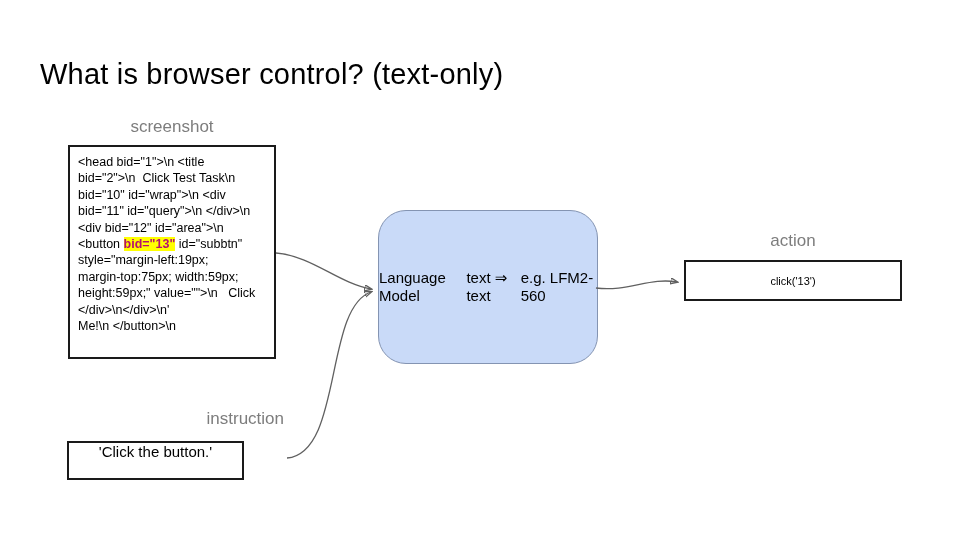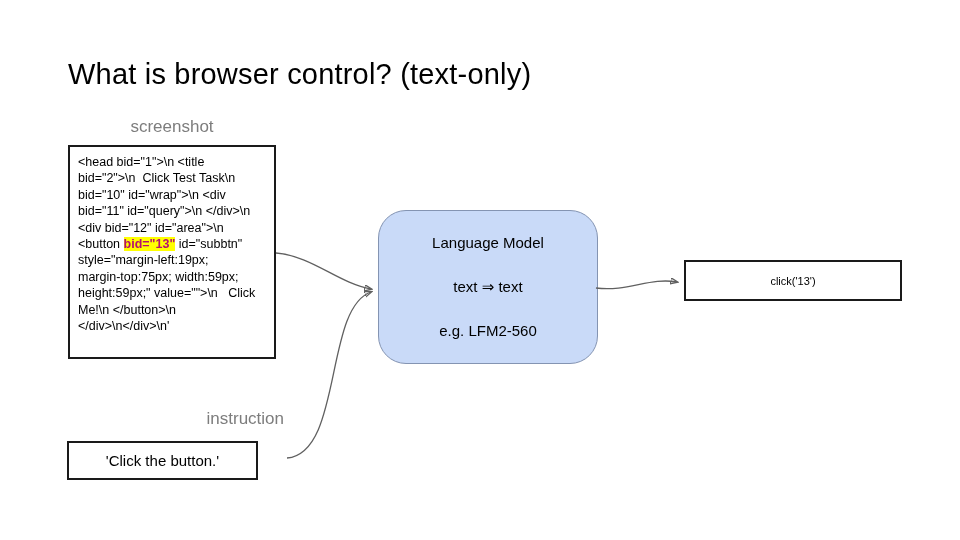--- a/index.html
+++ b/index.html
@@ -4,21 +4,21 @@
 <style>
   * { margin: 0; padding: 0; box-sizing: border-box; }
   html, body { width: 960px; height: 540px; background: #ffffff; overflow: hidden; }
   body { font-family: "Liberation Sans", sans-serif; position: relative; }
 
   .slide { position: absolute; inset: 0; width: 960px; height: 540px; background: #ffffff; }
 
   .slide-title {
     position: absolute; left: 40px; top: 58px;
     font-size: 29px; font-weight: 400; color: #000000;
-    letter-spacing: 0.2px; white-space: nowrap; margin-left: 28px;
+    letter-spacing: 0.2px; white-space: nowrap;
   }
 
   .zone-label {
     position: absolute; text-align: center;
     font-size: 17px; color: var(--label-gray, #7d7d7d);
   }
   .zone-label.screenshot { left: 68px; width: 208px; top: 117px; }
   .zone-label.instruction { left: 67px; width: 217px; top: 409px; text-align: right; }
   .zone-label.action { left: 684px; width: 218px; top: 231px; }
 
@@ -27,37 +27,37 @@
   .screenshot-box { left: 68px; top: 145px; width: 208px; height: 214px; padding: 7px 6px 6px 8px; }
   .code { font-size: 12.5px; line-height: 16.4px; color: #000000; }
   .code-line { white-space: pre; }
   .hl {
     background: var(--highlight-bg, #ffff00);
     color: var(--highlight-text, #b5106e);
     font-weight: 700;
   }
 
   .instruction-box {
-    left: 67px; top: 441px; width: 191px; height: 39px;
-    display: flex; align-items: center; justify-content: center;
+    left: 67px; top: 441px; width: 177px; height: 39px;
+    display: flex; justify-content: center;
     font-size: 15px; color: #000000;
   }
 
   .action-box {
     left: 684px; top: 260px; width: 218px; height: 41px;
     display: flex; align-items: center; justify-content: center;
     font-size: 11px; color: #000000;
   }
 
   .model-box {
     position: absolute; left: 378px; top: 210px; width: 220px; height: 154px;
     background: var(--model-fill, #c9daf8);
     border: 1.5px solid var(--model-border, #8494b2);
     border-radius: 28px;
-    display: flex; flex-direction: column; align-items: center; justify-content: center;
+    display: flex; flex-direction: row; align-items: center; justify-content: center;
     row-gap: 26px;
   }
   .model-line { font-size: 15px; color: #000000; line-height: 18px; }
   .model-line.bold { font-weight: 400; }
 
   .arrows { position: absolute; left: 0; top: 0; width: 960px; height: 540px; pointer-events: none; }
   .arrows path { fill: none; stroke: var(--arrow, #606060); stroke-width: 1.3px; }
 </style>
 </head>
 <body>
@@ -71,36 +71,37 @@
     <div class="code">
       <div class="code-line">&lt;head bid="1"&gt;\n &lt;title</div>
       <div class="code-line">bid="2"&gt;\n  Click Test Task\n</div>
       <div class="code-line">bid="10" id="wrap"&gt;\n &lt;div</div>
       <div class="code-line">bid="11" id="query"&gt;\n &lt;/div&gt;\n</div>
       <div class="code-line">&lt;div bid="12" id="area"&gt;\n</div>
       <div class="code-line"><span>&lt;button </span><span class="hl">bid="13"</span><span> id="subbtn"</span></div>
       <div class="code-line">style="margin-left:19px;</div>
       <div class="code-line">margin-top:75px; width:59px;</div>
       <div class="code-line">height:59px;" value=""&gt;\n   Click</div>
+      <div class="code-line">&lt;/div&gt;\n&lt;/div&gt;\n'</div>
       <div class="code-line">Me!\n &lt;/button&gt;\n</div>
-      <div class="code-line">&lt;/div&gt;\n&lt;/div&gt;\n'</div>
     </div>
   </div>
 
   <div class="zone-label instruction">instruction</div>
   <div class="box instruction-box">
     <span>'Click the button.'</span>
   </div>
 
   <div class="model-box">
     <div class="model-line">Language Model</div>
     <div class="model-line bold">text ⇒ text</div>
     <div class="model-line bold">e.g. LFM2-560</div>
   </div>
 
+  <div class="zone-label action">action</div>
   <div class="box action-box">
     <span>click('13')</span>
   </div>
 
   <svg class="arrows" viewBox="0 0 960 540" xmlns="http://www.w3.org/2000/svg">
     <defs>
       <marker id="ah" markerWidth="9" markerHeight="8" refX="6.5" refY="3" orient="auto" markerUnits="userSpaceOnUse">
         <path d="M0,0 L7.5,3 L0,6 z" fill="#606060" stroke="none"></path>
       </marker>
     </defs>

